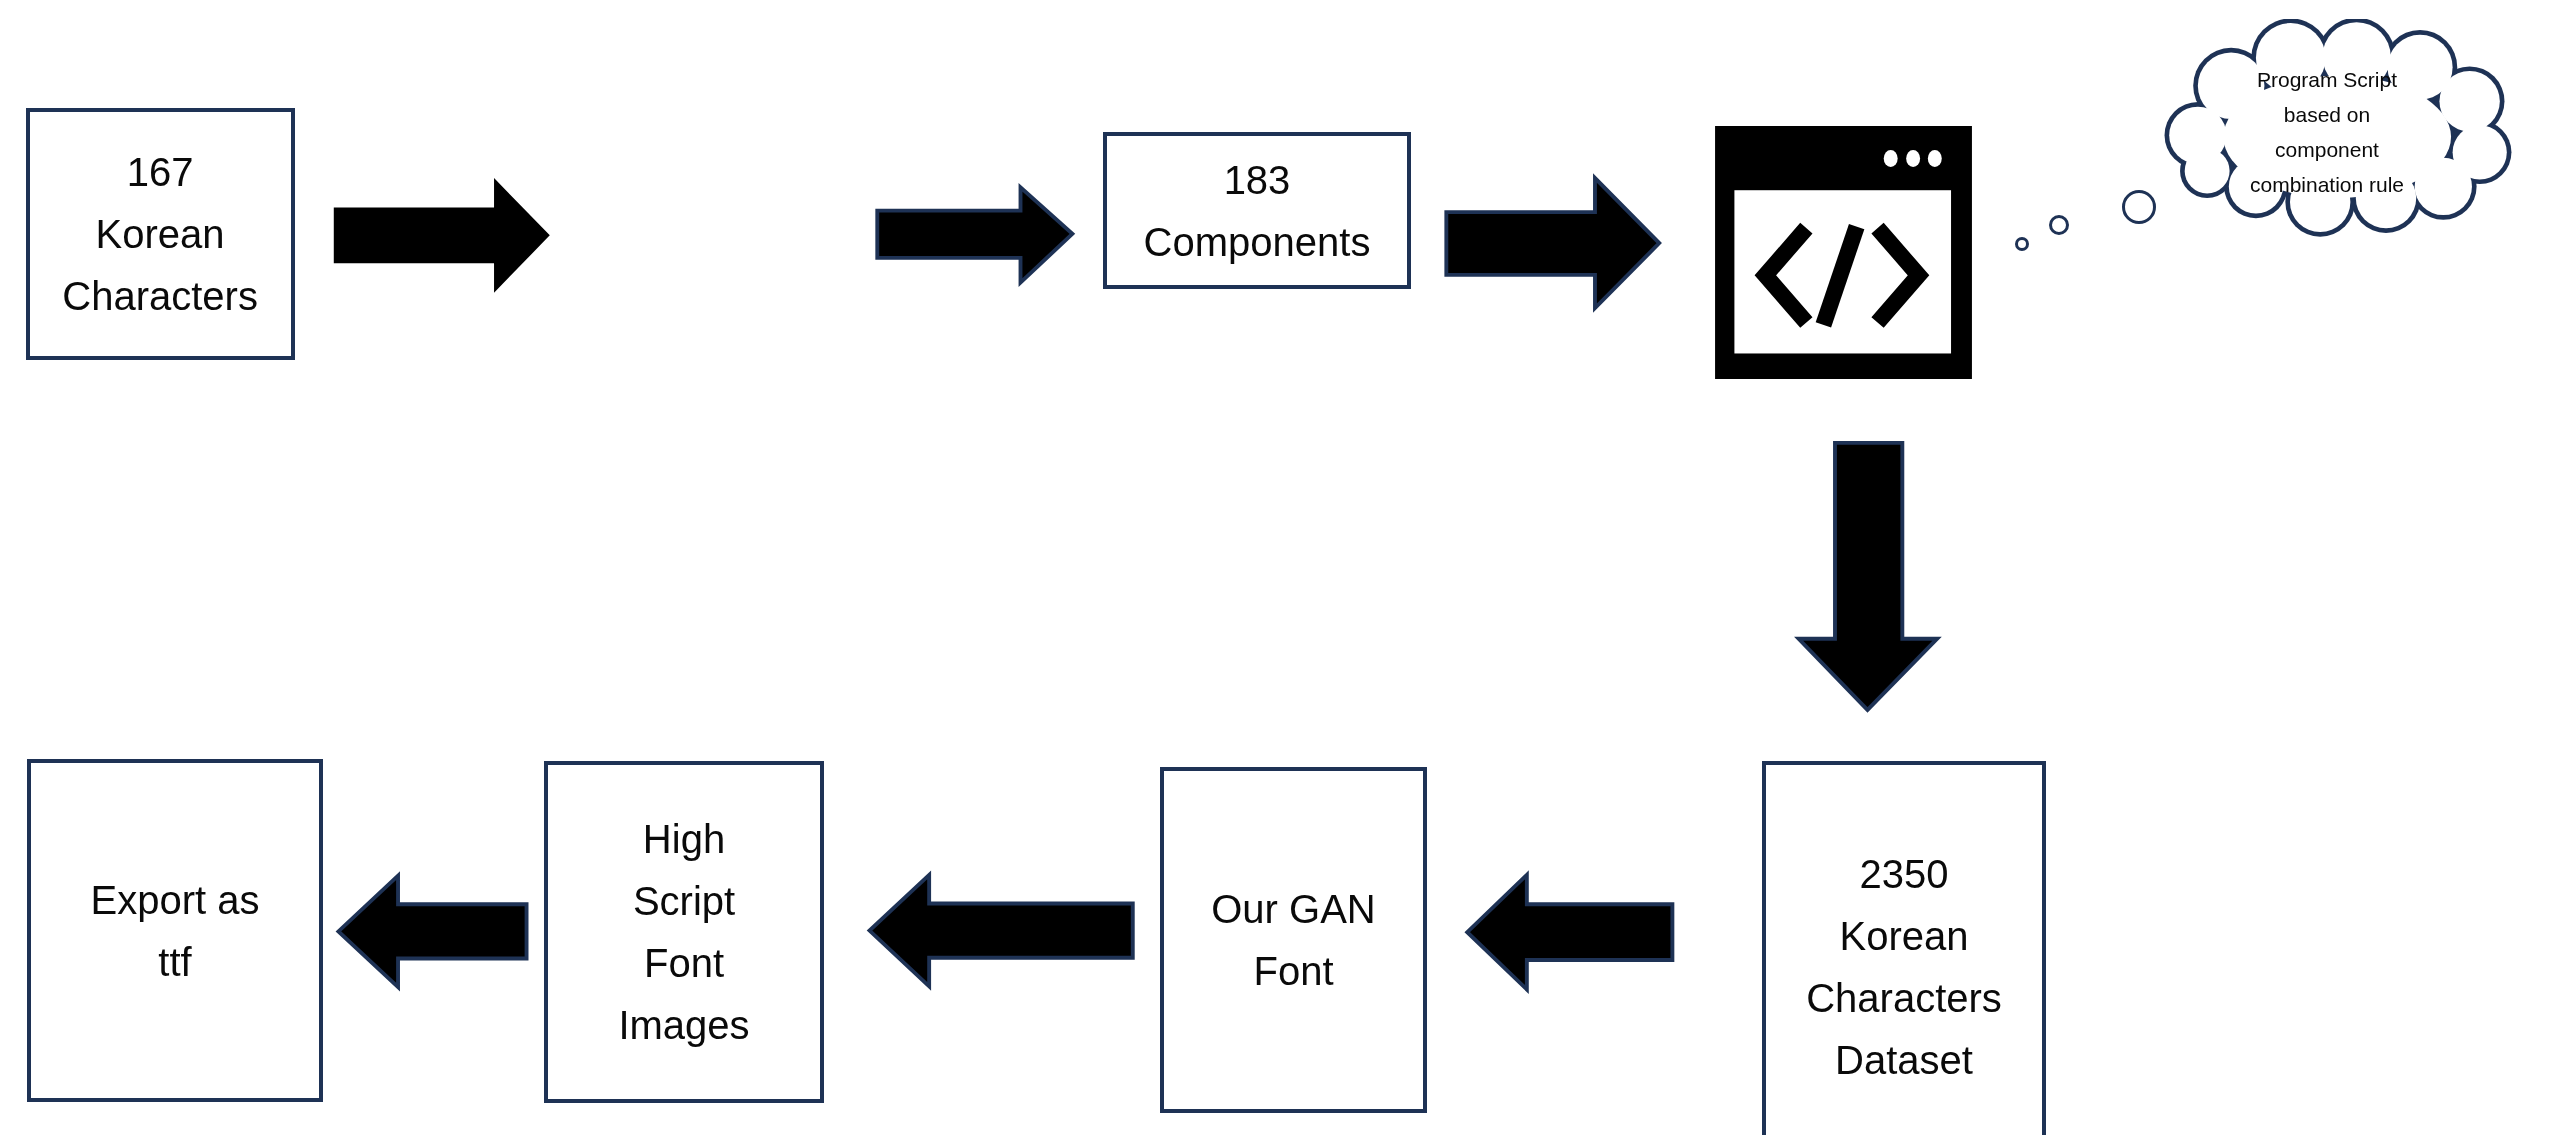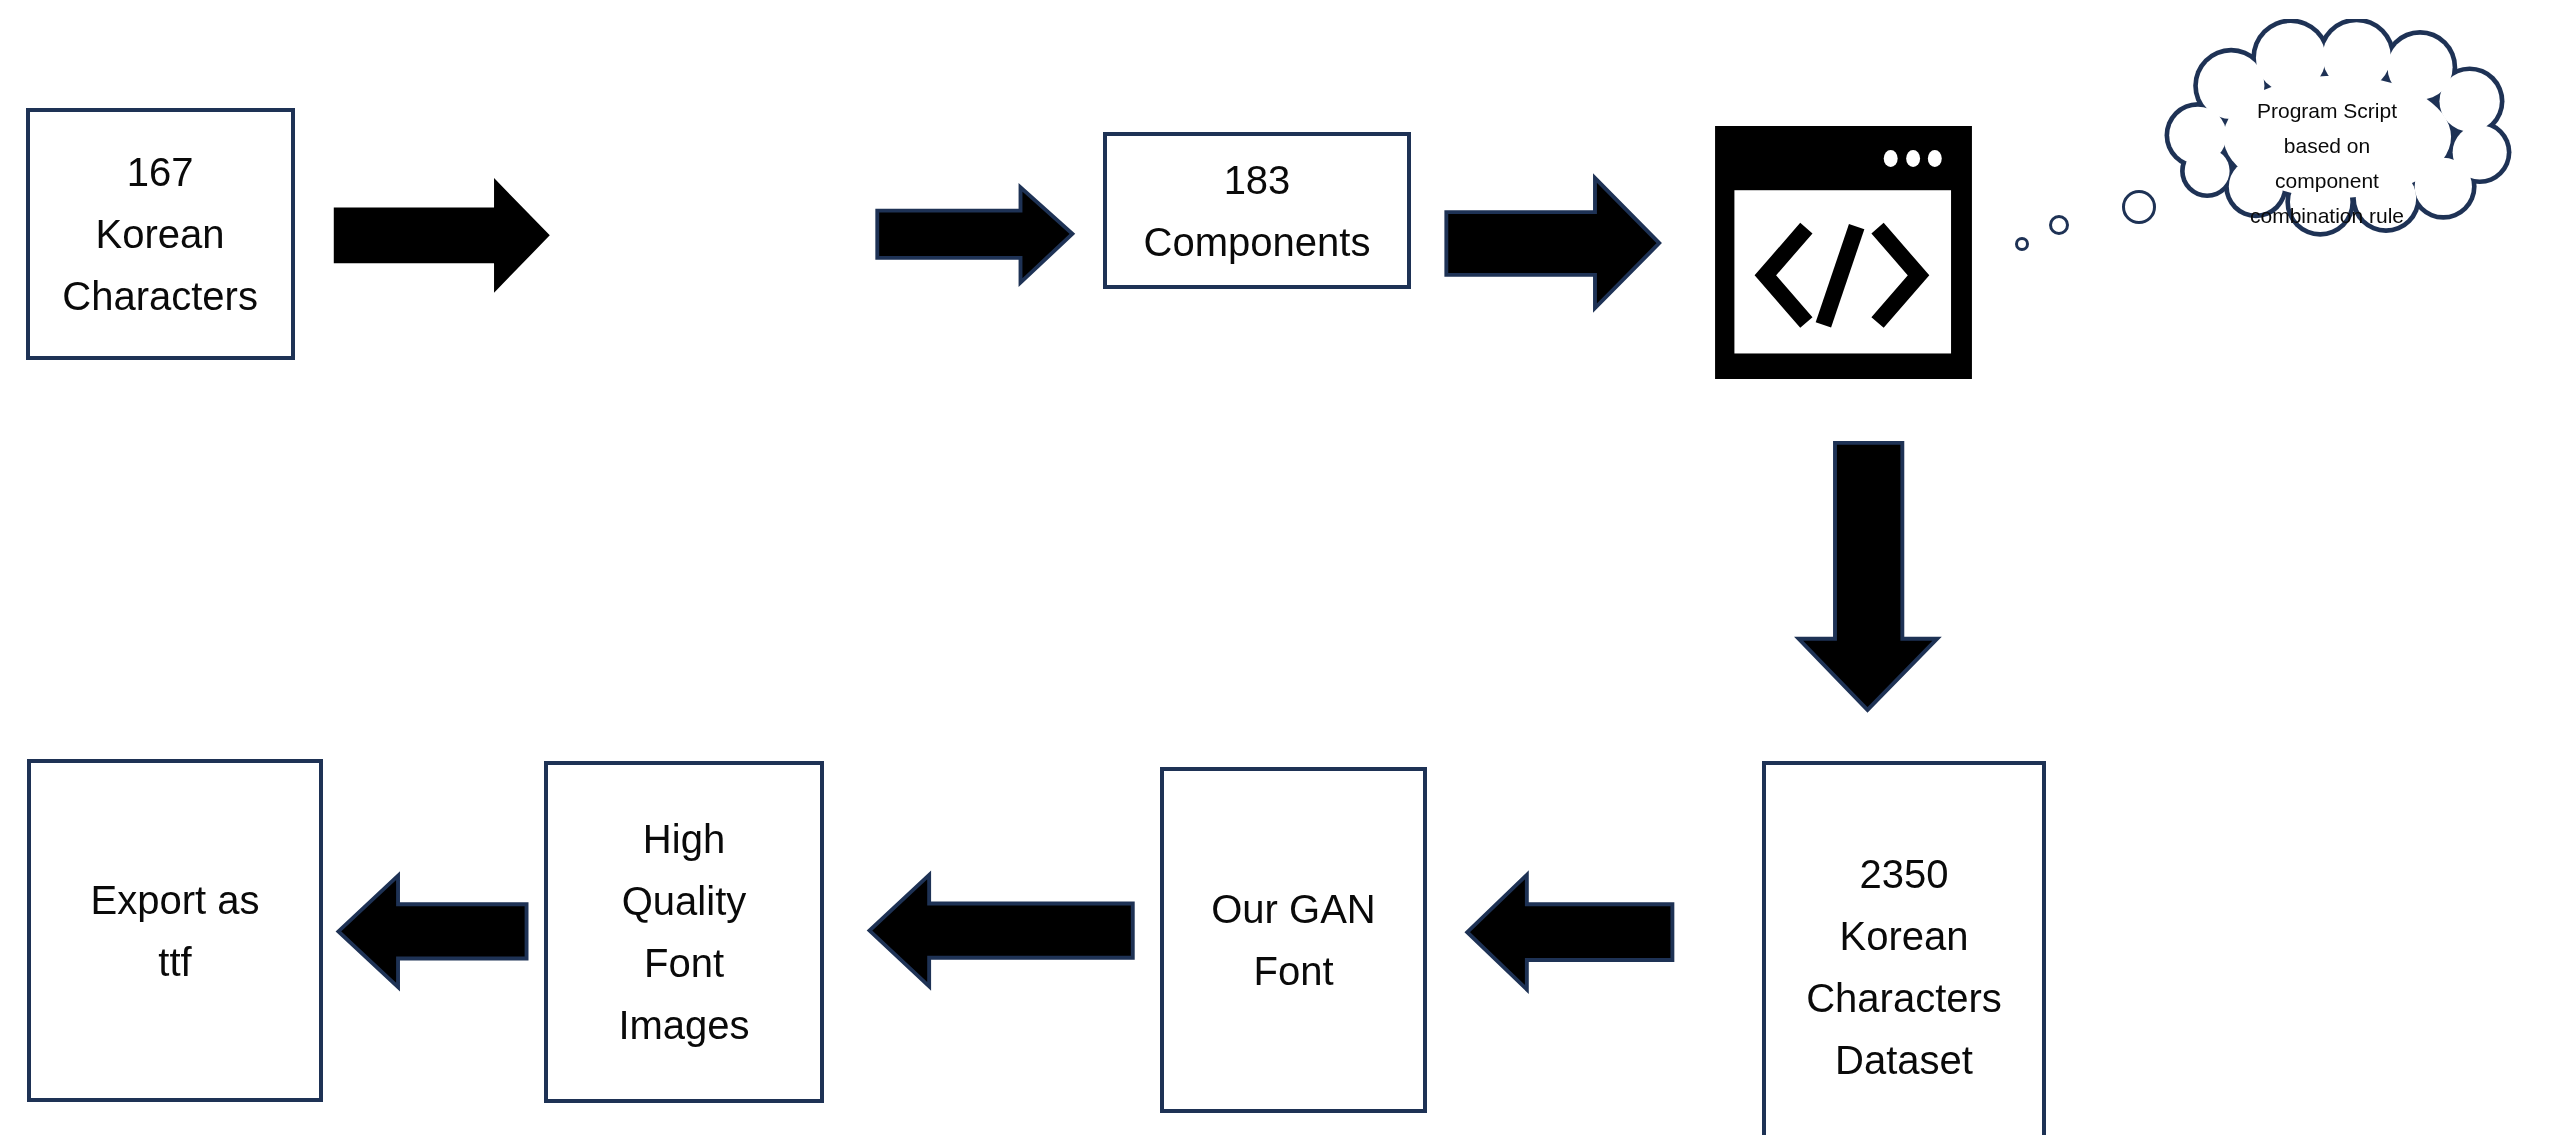--- a/index.html
+++ b/index.html
@@ -26,21 +26,21 @@
     font-size:37px;
   }
   .node-line{white-space:nowrap;}
   svg.layer{position:absolute;left:0;top:0;}
   .cloud-text{
     position:absolute;
     left:2172px;top:62px;width:310px;height:139px;
     display:flex;flex-direction:column;
     align-items:center;justify-content:center;
     text-align:center;
-    font-size:21px;line-height:35px;margin-top:31px;
+    font-size:21px;line-height:35px;
   }
   .trail-circle{
     position:absolute;
     box-sizing:border-box;
     border:3.9px solid #1E3255;
     border-radius:50%;
     background:#ffffff;
   }
   .c1{left:2015px;top:237px;width:14px;height:14px;border-width:3.1px;}
   .c2{left:2049px;top:215px;width:20px;height:20px;}
@@ -126,21 +126,21 @@
     <div class="node-line">Dataset</div>
   </div>
 
   <div class="box" style="left:1160px;top:767px;width:267px;height:346px">
     <div class="node-line">Our GAN</div>
     <div class="node-line">Font</div>
   </div>
 
   <div class="box" style="left:544px;top:761px;width:280px;height:342px">
     <div class="node-line">High</div>
-    <div class="node-line">Quality</div>
+    <div class="node-line">Script</div>
     <div class="node-line">Font</div>
     <div class="node-line">Images</div>
   </div>
 
   <div class="box" style="left:27px;top:759px;width:296px;height:343px">
     <div class="node-line">Export as</div>
     <div class="node-line">ttf</div>
   </div>
 
   <svg class="layer" width="2576" height="1135" viewBox="0 0 3327 1466">

